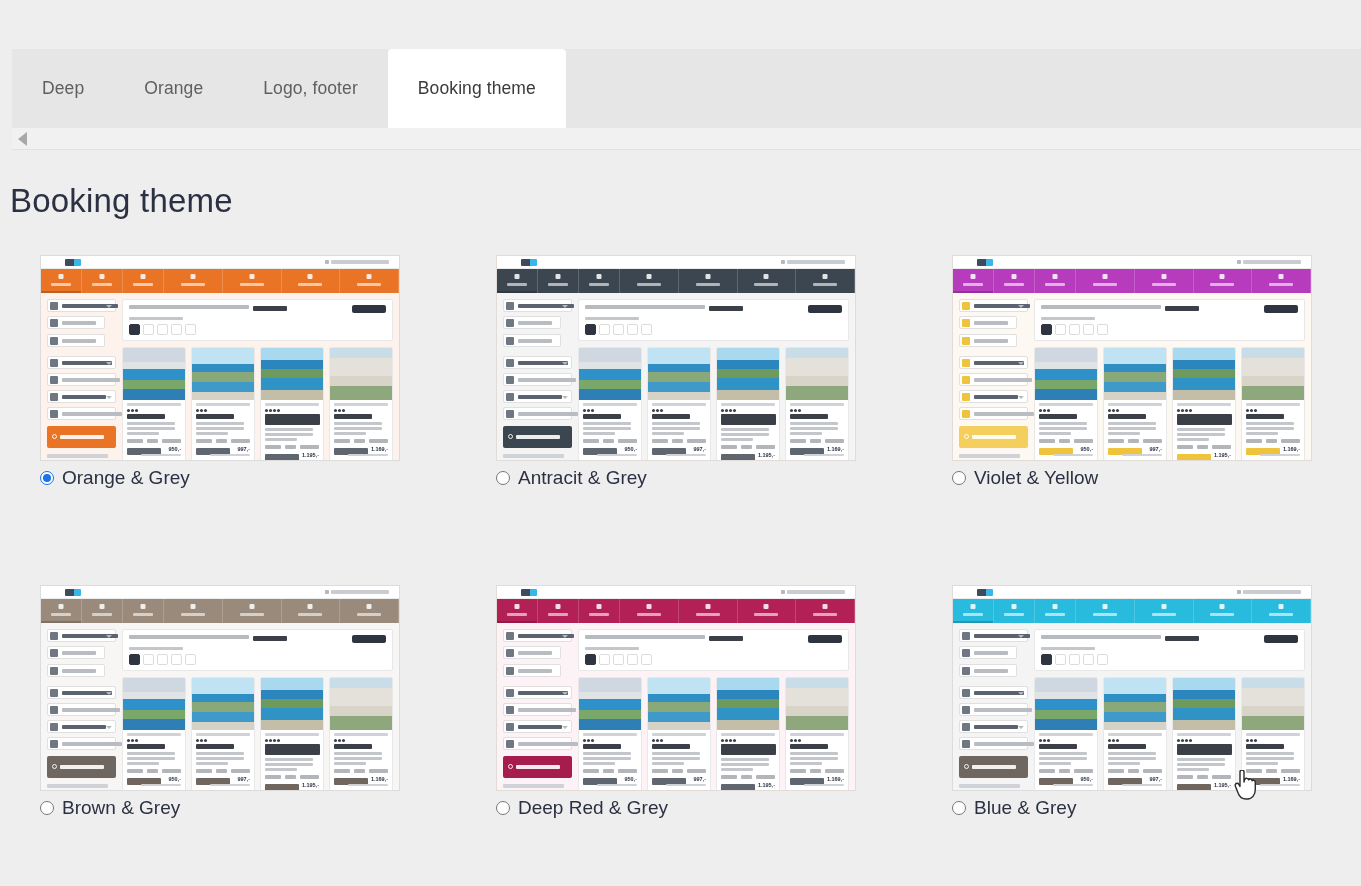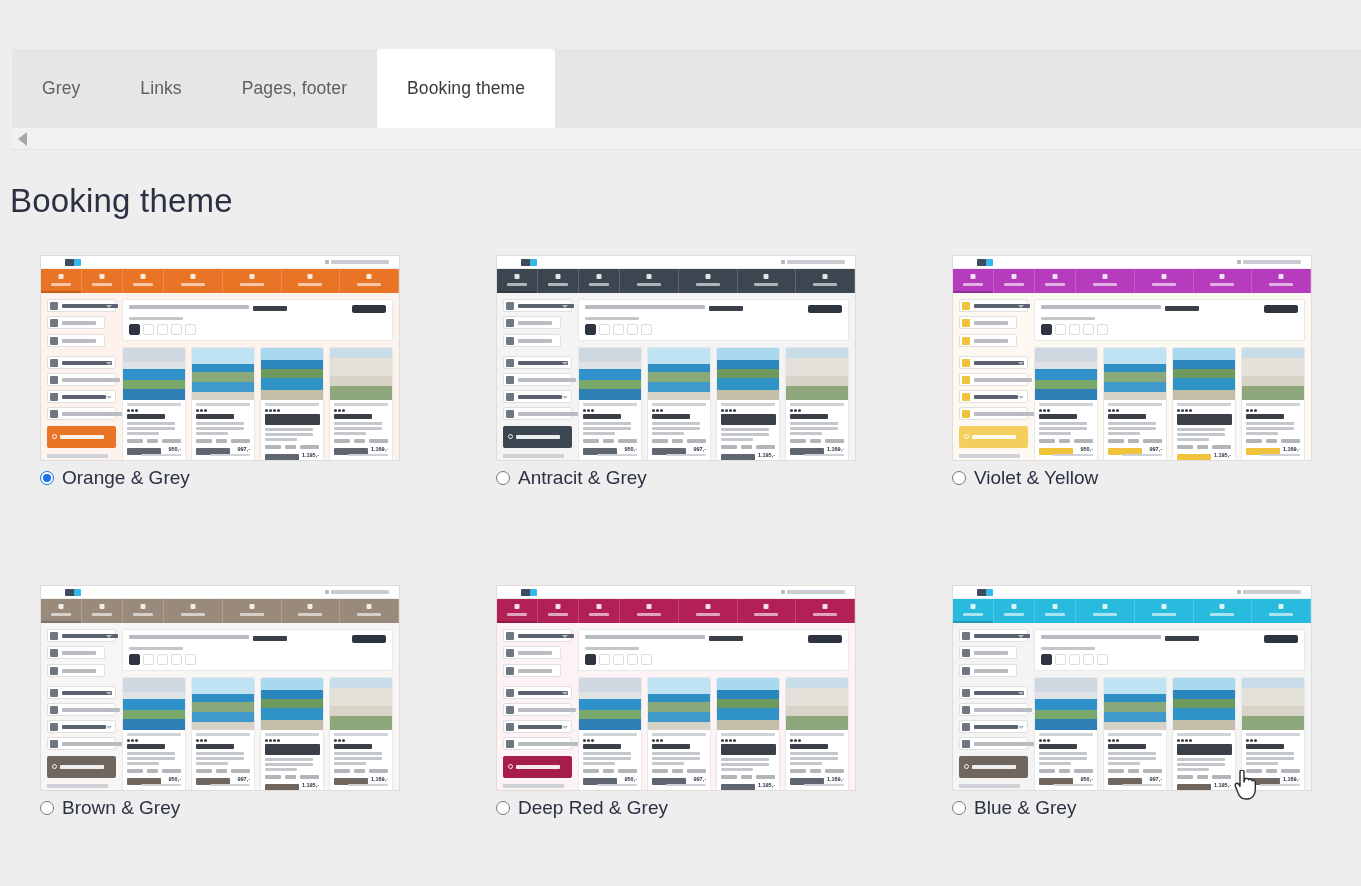--- a/index.html
+++ b/index.html
@@ -166,23 +166,23 @@
   .radio-label { font-size: 19px; color: #2b3142; cursor: pointer; }
 
   
   .cursor { position:absolute; left:1232px; top:770px; width:26px; height:30px; pointer-events:none; }
 </style>
 </head>
 <body>
 
 <div class="tabstrip-wrap">
   <div class="tabstrip" id="tabstrip">
-      <div class="tab">Grey</div>
-      <div class="tab">Links</div>
-      <div class="tab">Pages, footer</div>
+      <div class="tab">Deep</div>
+      <div class="tab">Orange</div>
+      <div class="tab">Logo, footer</div>
       <div class="tab active">Booking theme</div>
     </div>
   <div class="scrollbar-row">
     <div class="scroll-arrow"></div>
   </div>
 </div>
 
 <div class="page-title">Booking theme</div>
 
 <div class="theme-grid" id="grid">

